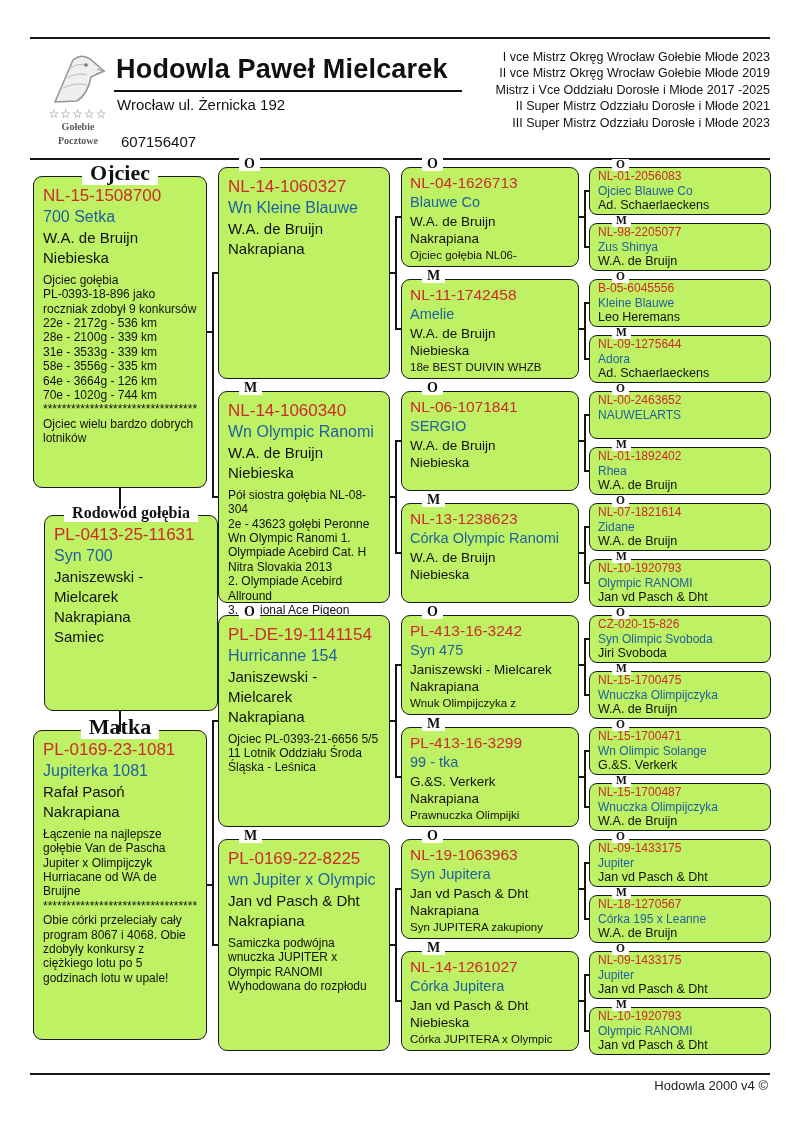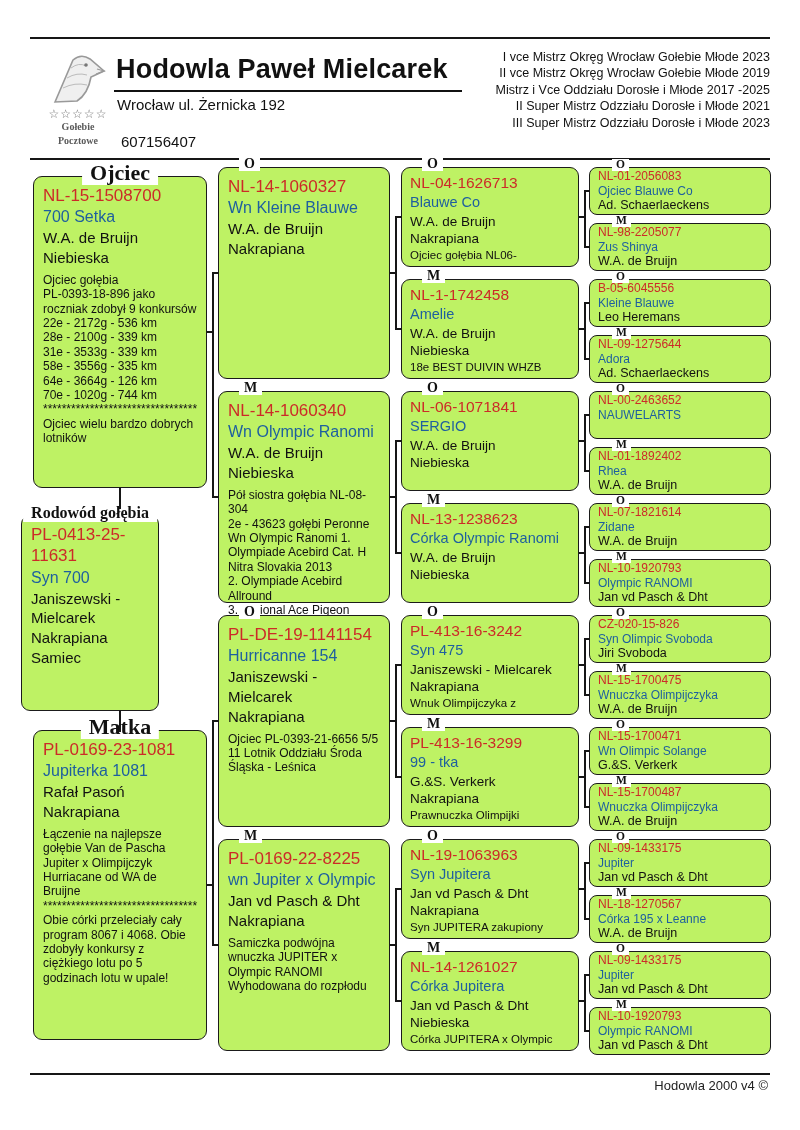--- a/index.html
+++ b/index.html
@@ -24,21 +24,21 @@
   .tag{position:absolute;top:-11px;left:20px;background:#fff;padding:0 5px;color:#111;
        font-family:"Liberation Serif","DejaVu Serif",serif;font-weight:700;font-size:14px;line-height:1}
   .colhdr{position:absolute;top:-15px;left:50%;transform:translateX(-50%);background:#fff;padding:0 8px;color:#111;
        font-family:"Liberation Serif","DejaVu Serif",serif;font-weight:700;white-space:nowrap;line-height:1.1}
   .ring{color:var(--red);font-size:17px;line-height:1.25;margin:2px 0 1px}
   .pname{color:var(--blue);font-size:16px;line-height:1.25;margin:0 0 1px}
   .line{font-size:15px;line-height:1.32}
   .notes{font-size:12px;line-height:1.2;margin-top:5px;white-space:pre-line}
 
   #father{left:33px;top:176px;width:174px;height:312px}
-  #subject{left:21px;top:515px;width:138px;height:196px}
+  #subject{left:44px;top:515px;width:174px;height:196px}
   #mother{left:33px;top:730px;width:174px;height:310px}
   #father .colhdr,#mother .colhdr{font-size:22px;top:-16px}
   #subject .colhdr{font-size:16px;top:-12px}
 
   #col2{position:absolute;left:218px;top:167px;width:172px;height:900px}
   #col2 .pbox{left:0;width:172px;height:212px}
   #col2 .pbox:nth-child(1){top:0}#col2 .pbox:nth-child(2){top:224px}
   #col2 .pbox:nth-child(3){top:448px}#col2 .pbox:nth-child(4){top:672px}
 
   #col3{position:absolute;left:401px;top:167px;width:178px;height:900px}
@@ -184,21 +184,21 @@
     <div class="pbox">
       <span class="tag">O</span>
       <div class="ring">NL-04-1626713</div>
       <div class="pname">Blauwe Co</div>
       <div class="line">W.A. de Bruijn</div>
       <div class="line">Nakrapiana</div>
       <div class="notes">Ojciec gołębia NL06-</div>
     </div>
     <div class="pbox">
       <span class="tag">M</span>
-      <div class="ring">NL-1-1742458</div>
+      <div class="ring">NL-11-1742458</div>
       <div class="pname">Amelie</div>
       <div class="line">W.A. de Bruijn</div>
       <div class="line">Niebieska</div>
       <div class="notes">18e BEST DUIVIN WHZB</div>
     </div>
     <div class="pbox">
       <span class="tag">O</span>
       <div class="ring">NL-06-1071841</div>
       <div class="pname">SERGIO</div>
       <div class="line">W.A. de Bruijn</div>

